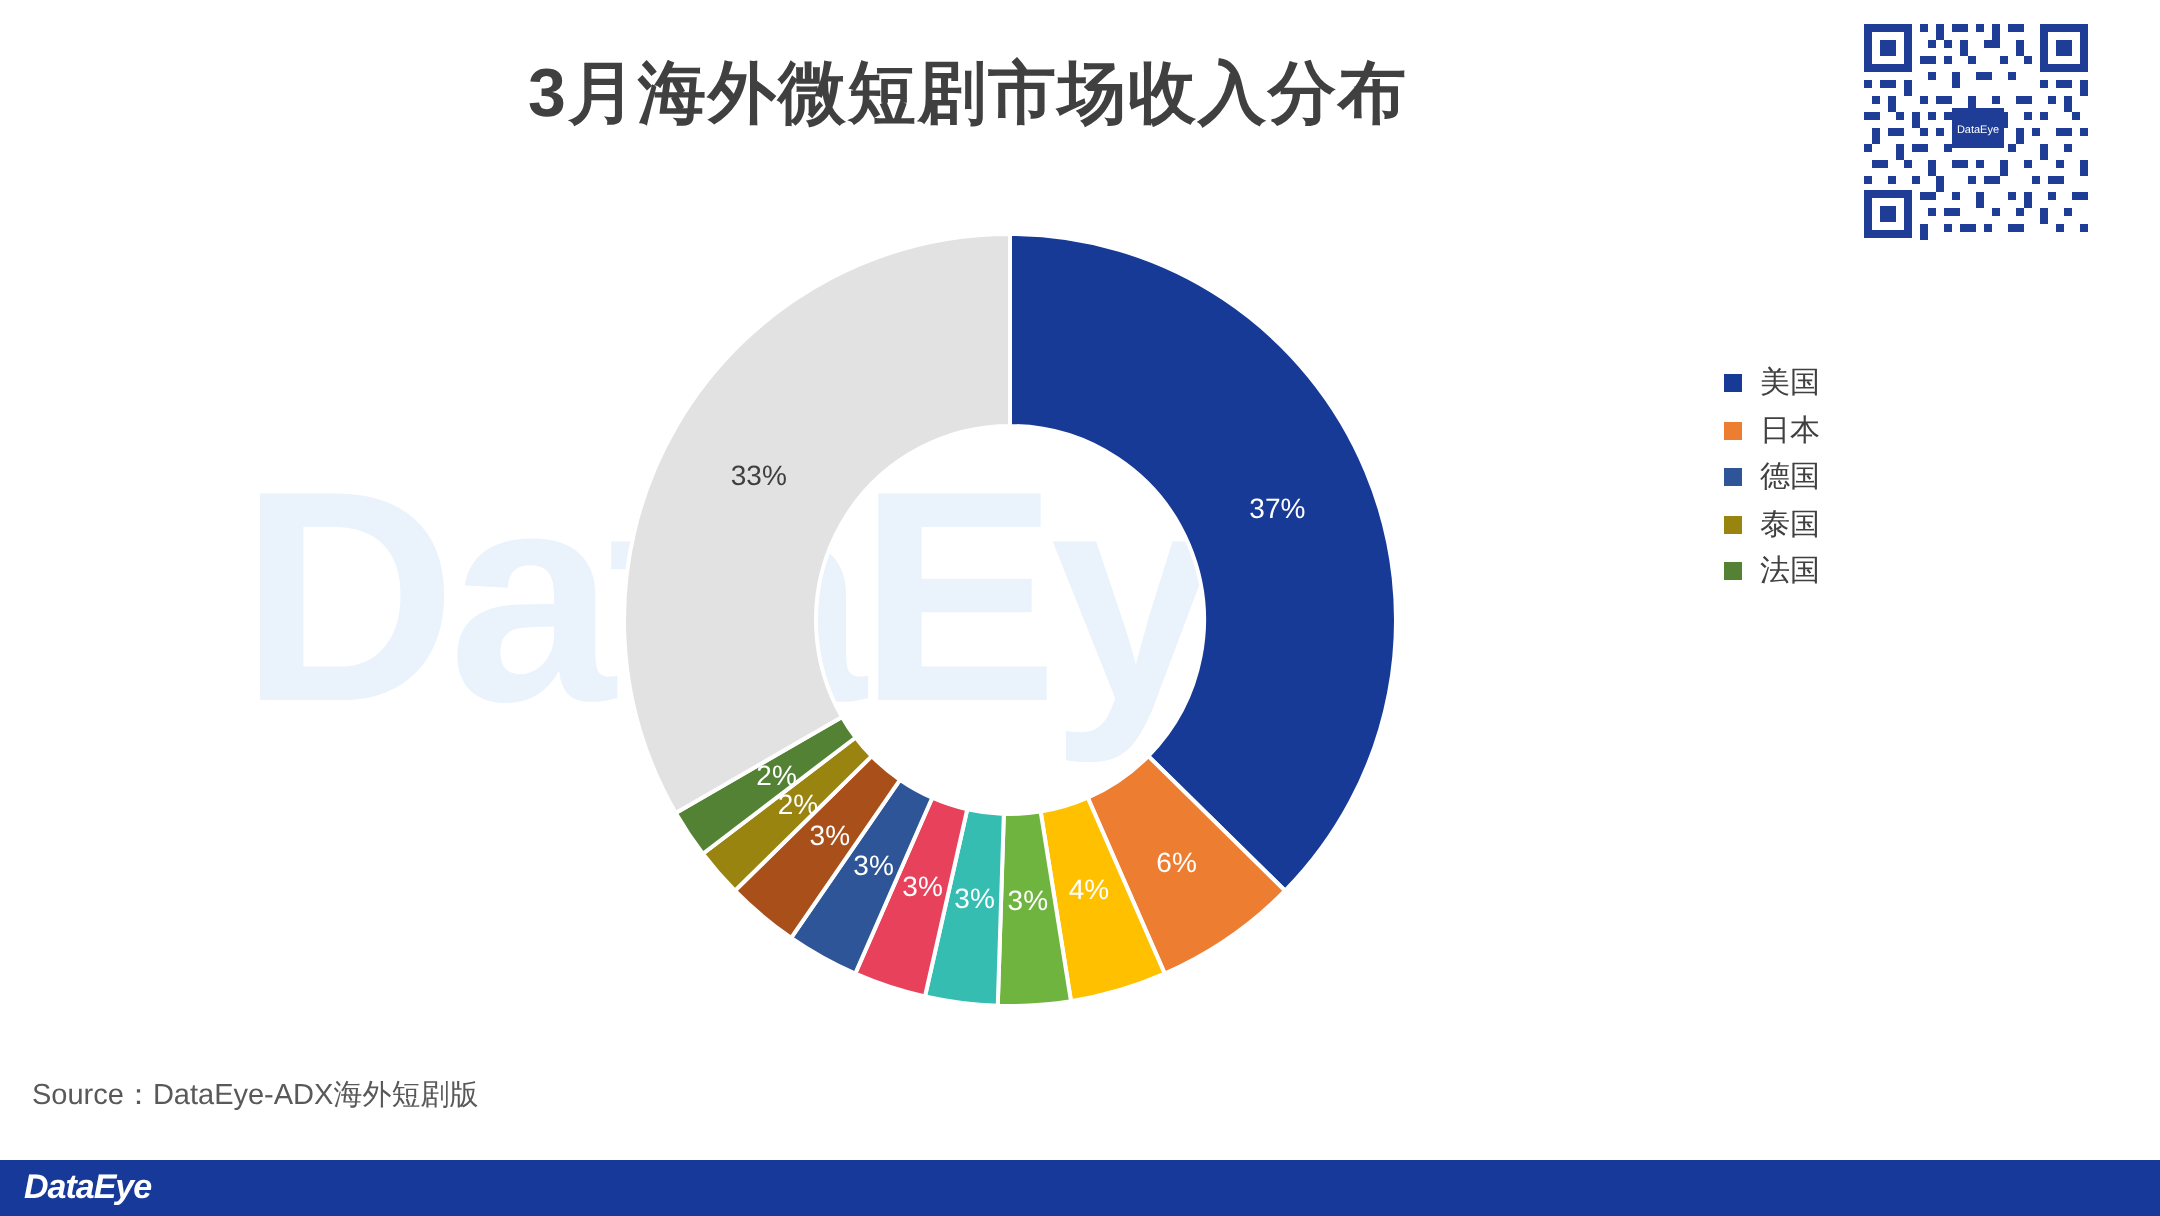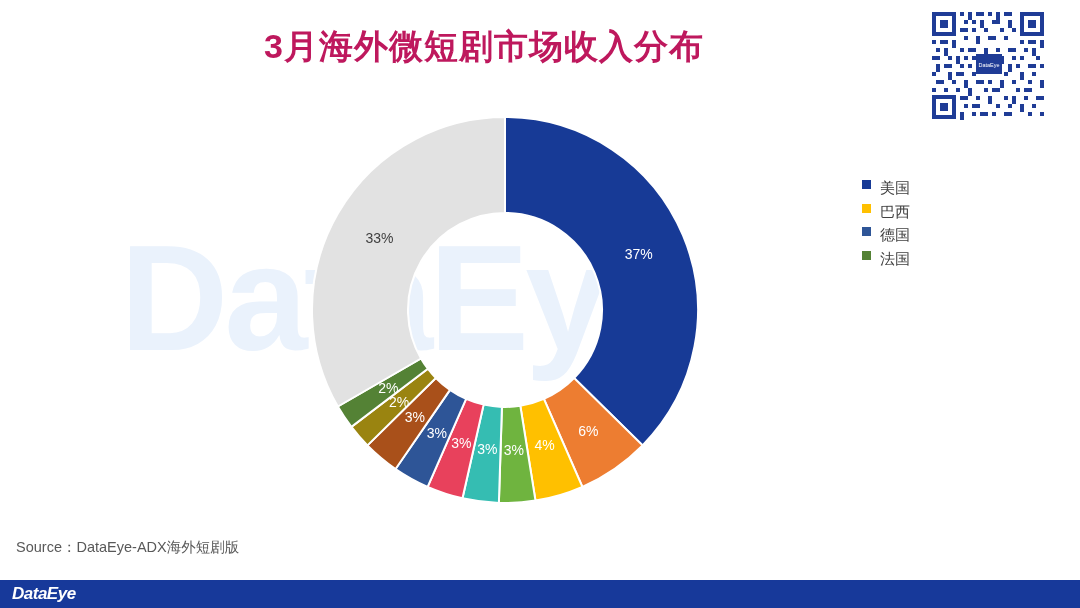--- a/index.html
+++ b/index.html
@@ -26,21 +26,21 @@
 
   
   #chart-title {
     position: absolute;
     left: 0;
     top: 24px;
     width: 968px;
     text-align: center;
     font-size: 34px;
     font-weight: bold;
-    color: #be185d;
+    color: #404040;
     letter-spacing: 1px;
     white-space: nowrap;
   }
 
   
   #qr-wrap {
     position: absolute;
     left: 928px;
     top: 8px;
     width: 120px;
@@ -83,20 +83,21 @@
   
   #legend {
     position: absolute;
     left: 862px;
     top: 180px;
     width: 170px;
     z-index: 3;
   }
   .legend-item {
     display: flex;
+    align-items: center;
     height: 23.5px;
   }
   .legend-swatch {
     width: 9px;
     height: 9px;
     flex: 0 0 9px;
     margin-right: 9px;
   }
   .legend-label {
     font-size: 15px;
@@ -294,26 +295,30 @@
         </g>
     </svg>
   </div>
 
   <div id="legend">
       <div class="legend-item">
         <span class="legend-swatch" style="background: rgb(23, 58, 150);"></span>
         <span class="legend-label">美国</span>
       </div>
       <div class="legend-item">
-        <span class="legend-swatch" style="background: rgb(255, 192, 0);"></span>
-        <span class="legend-label">巴西</span>
+        <span class="legend-swatch" style="background: rgb(237, 125, 49);"></span>
+        <span class="legend-label">日本</span>
       </div>
       <div class="legend-item">
         <span class="legend-swatch" style="background: rgb(46, 85, 151);"></span>
         <span class="legend-label">德国</span>
+      </div>
+      <div class="legend-item">
+        <span class="legend-swatch" style="background: rgb(154, 132, 16);"></span>
+        <span class="legend-label">泰国</span>
       </div>
       <div class="legend-item">
         <span class="legend-swatch" style="background: rgb(84, 130, 53);"></span>
         <span class="legend-label">法国</span>
       </div>
     </div>
 
   <div id="source-note">Source：DataEye-ADX海外短剧版</div>
 
   <div id="footer-bar">

